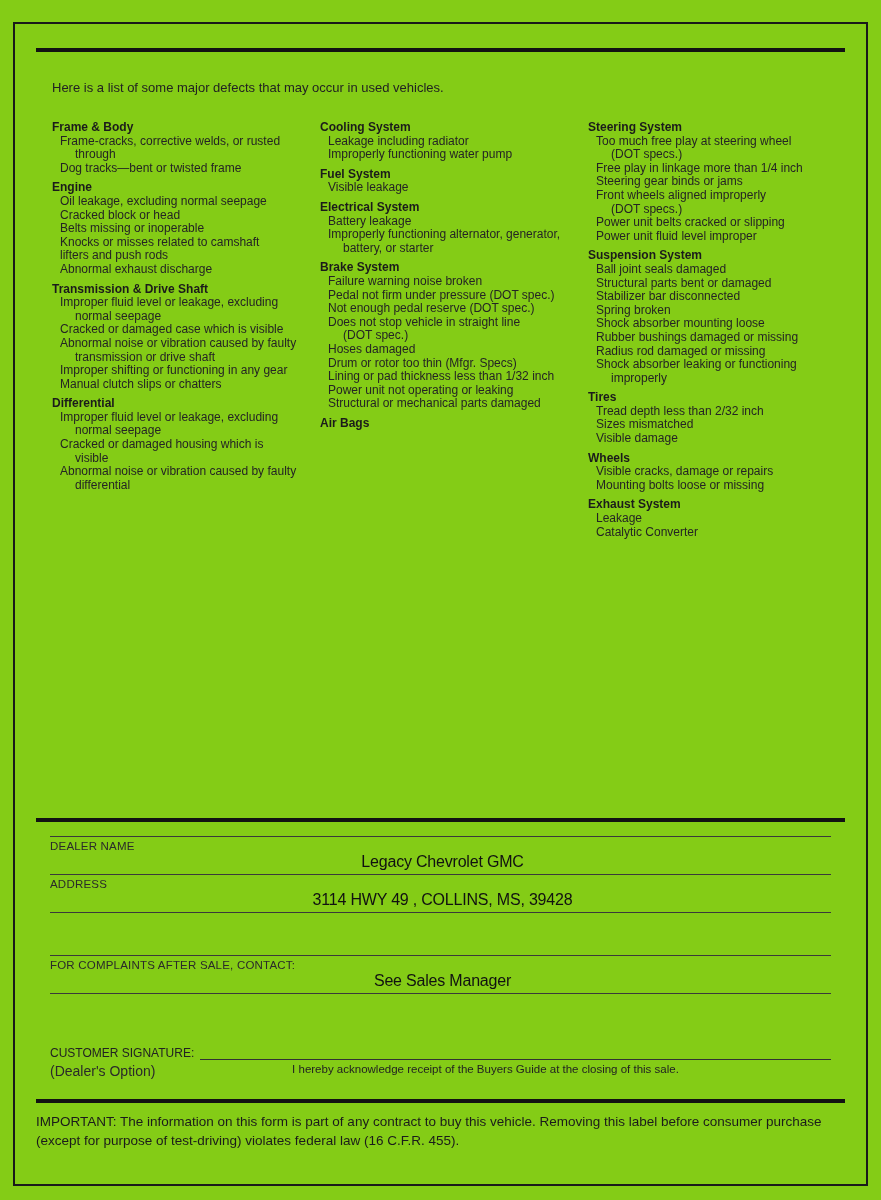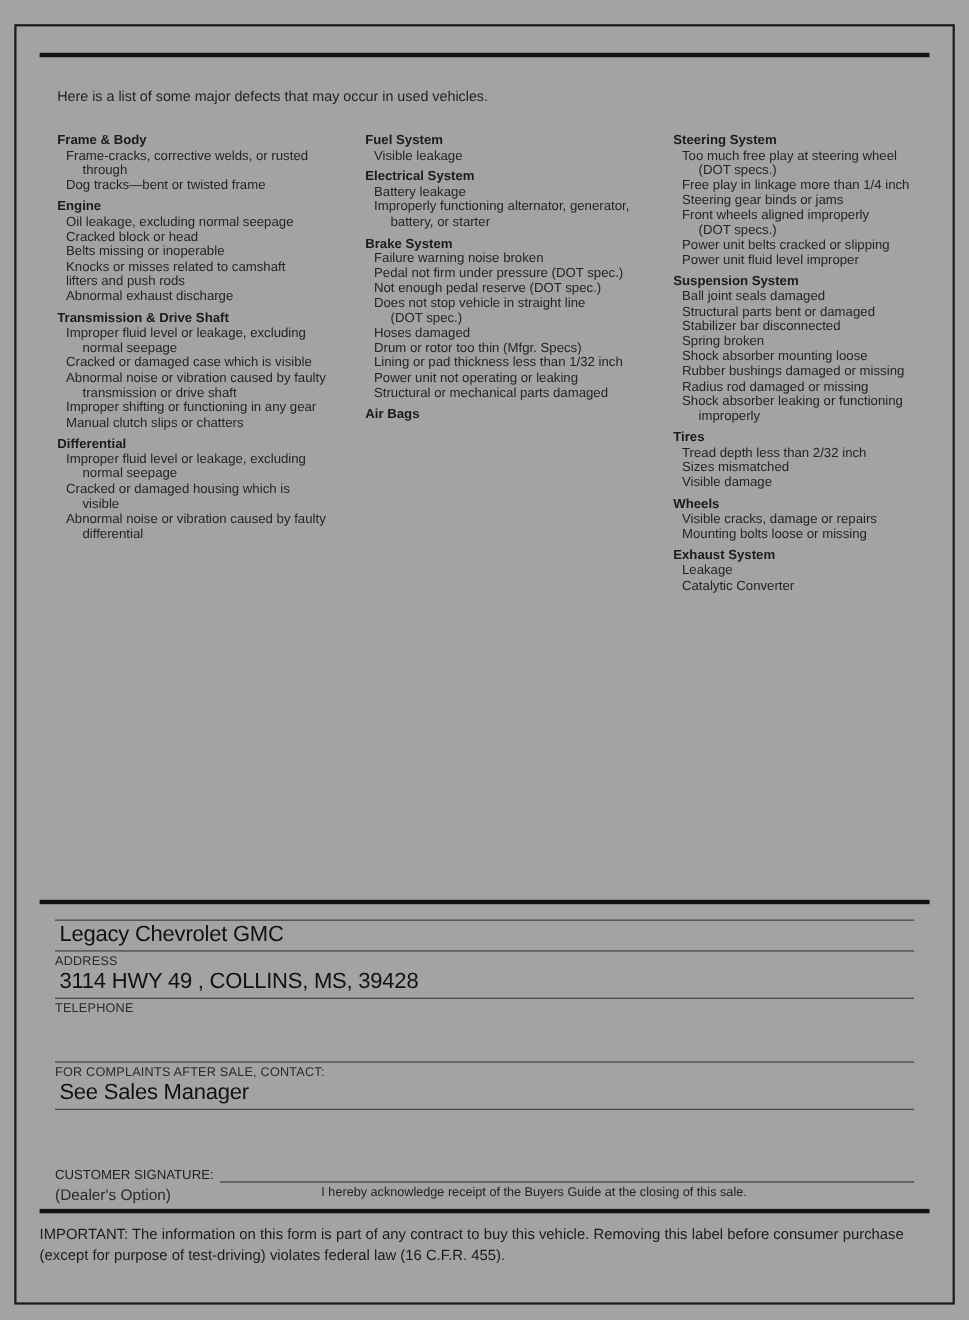--- a/index.html
+++ b/index.html
@@ -1,34 +1,34 @@
 <!DOCTYPE html>
 <html><head>
 <meta charset="utf-8">
 <style>
   html,body{margin:0;padding:0;background:#ffffff;}
   body{font-family:"Liberation Sans", sans-serif; color:#1c1c1c;}
-  .page{position:relative;width:881px;height:1200px;background:#a3a3a3;overflow:hidden;}
+  .page{position:relative;width:881px;height:1200px;background:#84cc16;overflow:hidden;}
   .frame{position:absolute;left:13px;top:22px;right:13px;bottom:14px;border:2px solid #1a1a1a;}
   .bar{position:absolute;left:36px;right:36px;height:4px;background:#121212;}
   .bar-top{top:48px;}
   .bar-mid{top:818px;}
   .bar-low{top:1099px;}
   .intro{position:absolute;left:52px;top:80px;font-size:13px;color:#222;}
-  .columns{position:absolute;left:52px;top:121px;width:796px;display:grid;grid-template-columns:264px 264px 268px;column-gap:16px;}
+  .columns{position:absolute;left:52px;top:121px;width:796px;display:grid;grid-template-columns:264px 264px 268px;column-gap:4px;}
   .section{margin-bottom:6px;}
   .sec-h{font-weight:bold;font-size:12px;line-height:13.6px;color:#1b1b1b;}
   .ln{font-size:12px;line-height:13.6px;color:#242424;}
   .ln.i1{padding-left:8px;}
   .ln.i2{padding-left:23px;}
   
   .form{position:absolute;left:50px;right:50px;top:836px;}
   .rule{border-top:1.5px solid #3a3a3a;height:0;}
   .f-label{font-size:11.5px;color:#2a2a2a;letter-spacing:0.2px;padding-top:3px;}
-  .f-value{font-size:20px;color:#111;letter-spacing:-0.2px;padding:1px 0 3px 4px;}
+  .f-value{font-size:16px;color:#111;letter-spacing:-0.2px;padding:1px 0 3px 4px;text-align:center;}
   .tel-row{display:flex;padding-bottom:42px;}
   .tel-cell{width:48%;}
   .email-cell{flex:1;}
   .sig-block{margin-top:51px;}
   .sig-row{display:flex;align-items:flex-end;}
   .sig-label{font-size:12px;color:#222;white-space:nowrap;}
   .sig-line{flex:1;border-bottom:1.5px solid #333;margin-left:6px;height:14px;}
   .sig-sub{display:flex;margin-top:3px;}
   .dealer-option{font-size:14px;color:#2a2a2a;width:31%;}
   .ack{font-size:11.5px;color:#222;}
@@ -77,20 +77,25 @@
           <div class="ln i1">Improper fluid level or leakage, excluding</div>
           <div class="ln i2">normal seepage</div>
           <div class="ln i1">Cracked or damaged housing which is</div>
           <div class="ln i2">visible</div>
           <div class="ln i1">Abnormal noise or vibration caused by faulty</div>
           <div class="ln i2">differential</div>
         </div>
       </div>
     <div class="col">
         <div class="section">
+          <div class="sec-h">Cooling System</div>
+          <div class="ln i1">Leakage including radiator</div>
+          <div class="ln i1">Improperly functioning water pump</div>
+        </div>
+        <div class="section">
           <div class="sec-h">Fuel System</div>
           <div class="ln i1">Visible leakage</div>
         </div>
         <div class="section">
           <div class="sec-h">Electrical System</div>
           <div class="ln i1">Battery leakage</div>
           <div class="ln i1">Improperly functioning alternator, generator,</div>
           <div class="ln i2">battery, or starter</div>
         </div>
         <div class="section">
@@ -150,29 +155,29 @@
           <div class="ln i1">Leakage</div>
           <div class="ln i1">Catalytic Converter</div>
         </div>
       </div>
   </div>
 
   <div class="bar bar-mid"></div>
 
   <div class="form">
     <div class="rule"></div>
+    <div class="f-label">DEALER NAME</div>
     <div class="f-value">Legacy Chevrolet GMC</div>
 
     <div class="rule"></div>
     <div class="f-label">ADDRESS</div>
     <div class="f-value">3114 HWY 49 , COLLINS, MS, 39428</div>
 
     <div class="rule"></div>
     <div class="tel-row">
-      <div class="tel-cell f-label">TELEPHONE</div>
     </div>
 
     <div class="rule"></div>
     <div class="f-label">FOR COMPLAINTS AFTER SALE, CONTACT:</div>
     <div class="f-value">See Sales Manager</div>
     <div class="rule"></div>
 
     <div class="sig-block">
       <div class="sig-row">
         <span class="sig-label">CUSTOMER SIGNATURE:</span>

